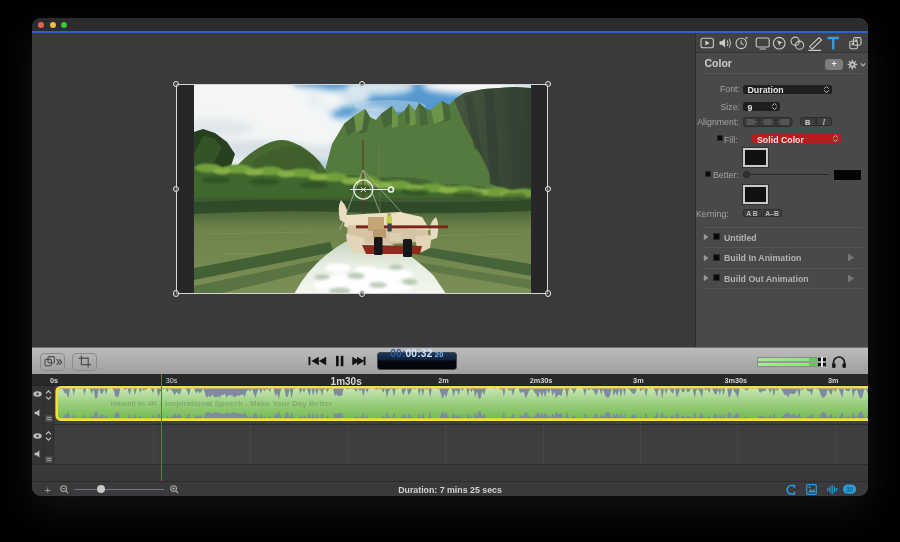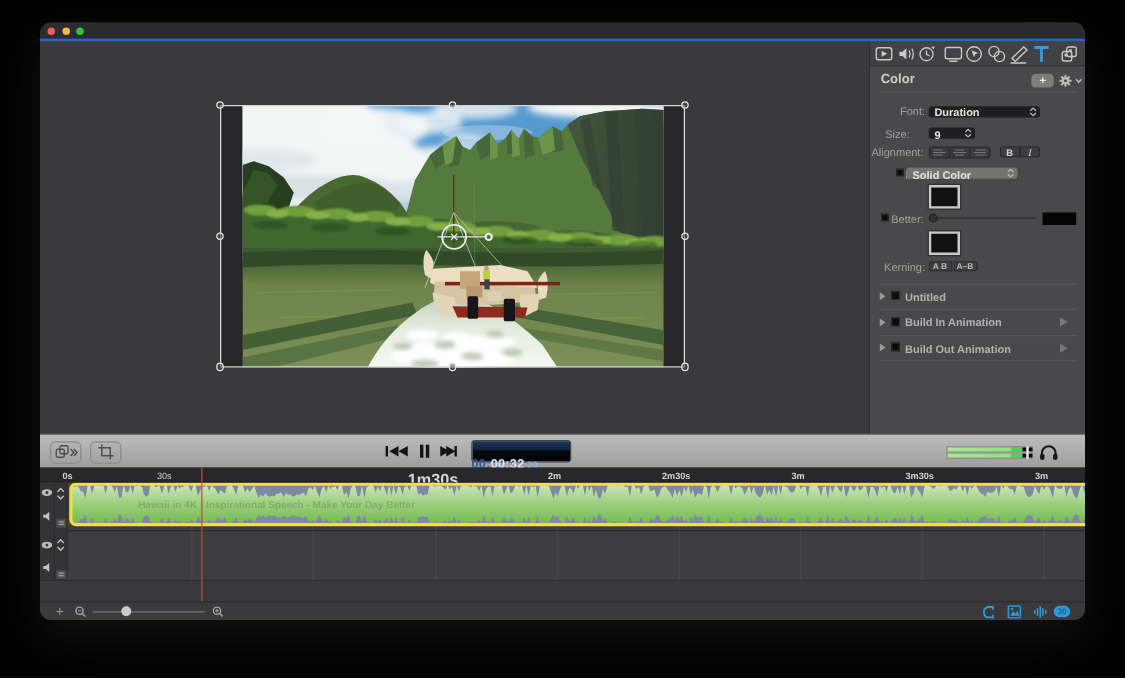--- a/index.html
+++ b/index.html
@@ -258,21 +258,21 @@
 <path d="M13.8 4.4 L16 6.8 L18.2 4.4" fill="none" stroke="#bdbdbd" stroke-width="1.2"></path>
 </svg>
 <div class="abs" style="left:8px;top:40.9px;width:158px;height:1px;background:#58585a;"></div>
 <div class="abs" style="left:0px;top:51.8px;width:44px;color:#a2a2a2;font-size:8.8px;text-align:right;">Font:</div>
 <div class="abs" style="left:46.5px;top:52.4px;width:89px;height:8.8px;background:#1f1f21;border-radius:2.5px;color:#e4e4e4;font-size:8.8px;">
         <span style="position:absolute;left:5px;top:0.4px;font-weight:bold;">Duration</span>
         <svg style="position:absolute;right:2px;top:1px;" width="7" height="7" viewBox="0 0 7 7">
           <path d="M1.2 2.6 L3.5 0.4 L5.8 2.6 M1.2 4.4 L3.5 6.6 L5.8 4.4" fill="none" stroke="#bbb" stroke-width="1"></path>
         </svg>
       </div>
-<div class="abs" style="left:0px;top:69.2px;width:44px;color:#a2a2a2;font-size:8.8px;text-align:center;">Size:</div>
+<div class="abs" style="left:0px;top:69.2px;width:44px;color:#a2a2a2;font-size:8.8px;text-align:right;">Size:</div>
 <div class="abs" style="left:46.5px;top:69.8px;width:37px;height:8.8px;background:#1f1f21;border-radius:2.5px;color:#e4e4e4;font-size:8.8px;">
         <span style="position:absolute;left:5px;top:0.4px;font-weight:bold;">9</span>
         <svg style="position:absolute;right:2px;top:1px;" width="7" height="7" viewBox="0 0 7 7">
           <path d="M1.2 2.6 L3.5 0.4 L5.8 2.6 M1.2 4.4 L3.5 6.6 L5.8 4.4" fill="none" stroke="#bbb" stroke-width="1"></path>
         </svg>
       </div>
 <div class="abs" style="left:0px;top:84.4px;width:44px;color:#a2a2a2;font-size:8.8px;text-align:center;">Alignment:</div>
 <svg class="abs" style="left:46.5px;top:84.2px;" width="50" height="10" viewBox="0 0 50 10">
 <rect x="0.5" y="0.5" width="48.5" height="9" rx="2.5" fill="#39393b" stroke="#2c2c2e"></rect>
 <line x1="16.6" y1="1" x2="16.6" y2="9" stroke="#2c2c2e"></line>
@@ -280,34 +280,34 @@
 <g stroke="#77777a" stroke-width="0.9">
 <path d="M3.5 3 h8 M3.5 5 h10 M3.5 7 h8"></path>
 <path d="M21 3 h7.5 M19.5 5 h10.5 M21 7 h7.5"></path>
 <path d="M37.5 3 h8.5 M35.8 5 h10.2 M37.5 7 h8.5"></path>
 </g>
       </svg>
 <div class="abs" style="left:103.5px;top:84.2px;width:16.3px;height:9.6px;background:#3e3e40;border:1px solid #2c2c2e;border-radius:2.5px 0 0 2.5px;color:#d2d2d2;font-weight:bold;font-size:7.5px;text-align:center;line-height:9px;">B</div>
 <div class="abs" style="left:119.8px;top:84.2px;width:16.3px;height:9.6px;background:#3e3e40;border:1px solid #2c2c2e;border-radius:0 2.5px 2.5px 0;color:#d2d2d2;font-style:italic;font-family:'Liberation Serif',serif;font-size:8px;text-align:center;line-height:9px;">I</div>
 <div class="abs" style="left:20.9px;top:102.2px;width:6.2px;height:6.2px;background:#0a0a0a;border:1px solid #2a2a2a;"></div>
 <div class="abs" style="left:28px;top:102px;width:16px;color:#a2a2a2;font-size:8.8px;">Fill:</div>
-<div class="abs" style="left:29px;top:101.8px;width:89px;height:8.8px;background:#737373;border-radius:2.5px;color:#e4e4e4;font-size:8.8px;">
+<div class="abs" style="left:56px;top:101.8px;width:89px;height:8.8px;background:#b91c1c;border-radius:2.5px;color:#e4e4e4;font-size:8.8px;">
         <span style="position:absolute;left:5px;top:0.4px;font-weight:bold;">Solid Color</span>
         <svg style="position:absolute;right:2px;top:1px;" width="7" height="7" viewBox="0 0 7 7">
           <path d="M1.2 2.6 L3.5 0.4 L5.8 2.6 M1.2 4.4 L3.5 6.6 L5.8 4.4" fill="none" stroke="#bbb" stroke-width="1"></path>
         </svg>
       </div>
 <div class="abs" style="left:47.2px;top:115.9px;width:24.9px;height:18.5px;background:#111;border:2.2px solid #c9c9c9;outline:1px solid #333;"></div>
 <div class="abs" style="left:9.3px;top:138px;width:6.2px;height:6.2px;background:#0a0a0a;border:1px solid #2a2a2a;"></div>
 <div class="abs" style="left:17px;top:137.8px;width:27px;color:#a2a2a2;font-size:8.8px;">Better:</div>
 <div class="abs" style="left:50px;top:141.4px;width:82.5px;height:1.4px;background:#2b2b2d;"></div>
 <div class="abs" style="left:46.6px;top:138.2px;width:7px;height:7px;border-radius:50%;background:#323234;border:1px solid #222;"></div>
 <div class="abs" style="left:137.7px;top:137.3px;width:27.2px;height:9.7px;background:#050505;"></div>
 <div class="abs" style="left:47.2px;top:152.8px;width:24.9px;height:18.5px;background:#111;border:2.2px solid #c9c9c9;outline:1px solid #333;"></div>
-<div class="abs" style="left:0px;top:176.4px;width:44px;color:#a2a2a2;font-size:8.8px;text-align:right;">Kerning:</div>
+<div class="abs" style="left:0px;top:176.4px;width:44px;color:#a2a2a2;font-size:8.8px;text-align:left;">Kerning:</div>
 <div class="abs" style="left:46.5px;top:176.2px;width:19px;height:8.7px;background:#3e3e40;border-radius:2px 0 0 2px;border:1px solid #2e2e30;color:#b8b8b8;font-size:6.8px;font-weight:bold;text-align:center;line-height:8.2px;">A B</div>
 <div class="abs" style="left:66.5px;top:176.2px;width:19px;height:8.7px;background:#3e3e40;border-radius:0 2px 2px 0;border:1px solid #2e2e30;color:#b8b8b8;font-size:6.8px;font-weight:bold;text-align:center;line-height:8.2px;">A–B</div>
 <div class="abs" style="left:8px;top:194.0px;width:158px;height:1px;background:#555557;"></div>
 <div class="abs" style="left:8px;top:214.7px;width:158px;height:1px;background:#555557;"></div>
 <div class="abs" style="left:8px;top:235.4px;width:158px;height:1px;background:#555557;"></div>
 <div class="abs" style="left:8px;top:255.7px;width:158px;height:1px;background:#555557;"></div>
 <svg class="abs" style="left:7px;top:200.79999999999998px;" width="6" height="8" viewBox="0 0 6 8">
         <path d="M0.8 0.8 L5.4 4 L0.8 7.2 Z" fill="#9a9a9a"></path>
       </svg>
 <div class="abs" style="left:17px;top:200.7px;width:7px;height:7px;background:#0a0a0a;border:1px solid #2a2a2a;"></div>
@@ -348,40 +348,40 @@
 <path d="M10.8 2.8 L3.4 7 L10.8 11.2 Z"></path>
           <path d="M18.2 2.8 L10.8 7 L18.2 11.2 Z"></path>
 <rect x="28" y="1.8" width="2.7" height="10.4"></rect>
           <rect x="32.7" y="1.8" width="2.7" height="10.4"></rect>
 <path d="M44.2 2.8 L51.6 7 L44.2 11.2 Z"></path>
           <path d="M51.6 2.8 L59 7 L51.6 11.2 Z" transform="translate(-2.6 0)"></path>
 <rect x="55.6" y="2.8" width="1.9" height="8.4"></rect>
 </g>
       </svg>
 <div class="abs" style="left:345.7px;top:3.9px;width:79.4px;height:17.9px;border-radius:3px;background:linear-gradient(#1b3760 0%,#10203a 42%,#05080e 50%,#03050a 100%);border:1px solid #45454a;"></div>
-<div class="abs" style="left:345.7px;top:18px;width:79.4px;text-align:left;font-size:10.2px;font-weight:bold;color:#2d5c97;letter-spacing:0.2px;"><span>00:</span><span style="color:#cfe6ff;">00:32</span><span style="font-size:7.5px;color:#7fb3e8;"> 20</span></div>
+<div class="abs" style="left:345.7px;top:0;width:79.4px;text-align:center;font-size:10.2px;font-weight:bold;color:#2d5c97;letter-spacing:0.2px;"><span>00:</span><span style="color:#cfe6ff;">00:32</span><span style="font-size:7.5px;color:#7fb3e8;"> 20</span></div>
 <div class="abs" style="left:725.8px;top:9.6px;width:68.7px;height:9.2px;background:#9a9a9a;border:1px solid #8a8a8a;"></div>
 <div class="abs" style="left:726px;top:10.0px;width:51.4px;height:3.4px;background:linear-gradient(90deg,#a8e896,#8ee47c);"></div>
 <div class="abs" style="left:777.4px;top:10.0px;width:8.6px;height:3.4px;background:#4cd455;"></div>
 <div class="abs" style="left:786px;top:10.0px;width:8.5px;height:3.4px;background:#0c0c0c;"></div>
 <div class="abs" style="left:726px;top:15.2px;width:51.4px;height:3.4px;background:linear-gradient(90deg,#a8e896,#8ee47c);"></div>
 <div class="abs" style="left:777.4px;top:15.2px;width:8.6px;height:3.4px;background:#4cd455;"></div>
 <div class="abs" style="left:786px;top:15.2px;width:8.5px;height:3.4px;background:#0c0c0c;"></div>
 <div class="abs" style="left:789.9px;top:9.6px;width:1.4px;height:9.2px;background:#e8e8e8;"></div>
 <svg class="abs" style="left:799px;top:7.4px;" width="16" height="14" viewBox="0 0 16 14">
 <path d="M2.5 9 V7.5 A5.5 5.5 0 0 1 13.5 7.5 V9" fill="none" stroke="#1a1a1a" stroke-width="1.7"></path>
 <rect x="1" y="8" width="3.6" height="5" rx="1.6" fill="#1a1a1a"></rect>
 <rect x="11.4" y="8" width="3.6" height="5" rx="1.6" fill="#1a1a1a"></rect>
 </svg>
 </div>
 <div class="abs" style="left:0;top:356px;width:836px;height:12.4px;background:#28282a;border-bottom:1px solid #1f1f21;">
 <div class="abs" style="left:2.5px;top:2.4px;width:40px;text-align:center;font-size:7.3px;font-weight:bold;color:#d6d6d6;">0s</div>
-<div class="abs" style="left:94px;top:2.4px;width:40px;text-align:left;font-size:7.3px;font-weight:normal;color:#d6d6d6;">30s</div>
+<div class="abs" style="left:106px;top:2.4px;width:40px;text-align:right;font-size:7.3px;font-weight:normal;color:#d6d6d6;">30s</div>
 <div class="abs" style="left:197.3px;top:2.4px;width:40px;text-align:center;font-size:7.3px;font-weight:bold;color:#d6d6d6;margin-top:31px;">1m</div>
-<div class="abs" style="left:294.7px;top:2.4px;width:40px;text-align:center;font-size:13px;font-weight:bold;color:#d6d6d6;">1m30s</div>
+<div class="abs" style="left:294.7px;top:2.4px;width:40px;text-align:center;font-size:10px;font-weight:bold;color:#d6d6d6;">1m30s</div>
 <div class="abs" style="left:392.1px;top:2.4px;width:40px;text-align:center;font-size:7.3px;font-weight:bold;color:#d6d6d6;">2m</div>
 <div class="abs" style="left:489.5px;top:2.4px;width:40px;text-align:center;font-size:7.3px;font-weight:bold;color:#d6d6d6;">2m30s</div>
 <div class="abs" style="left:586.9px;top:2.4px;width:40px;text-align:center;font-size:7.3px;font-weight:bold;color:#d6d6d6;">3m</div>
 <div class="abs" style="left:684.3px;top:2.4px;width:40px;text-align:center;font-size:7.3px;font-weight:bold;color:#d6d6d6;">3m30s</div>
 <div class="abs" style="left:781.7px;top:2.4px;width:40px;text-align:center;font-size:7.3px;font-weight:bold;color:#d6d6d6;">3m</div>
 </div>
 <div class="abs" style="left:0;top:368.4px;width:836px;height:94.6px;background:#3e3e40;overflow:hidden;">
 <div class="abs" style="left:121.5px;top:0;width:1px;height:96.1px;background:#47474a;"></div>
 <div class="abs" style="left:218.9px;top:0;width:1px;height:96.1px;background:#47474a;"></div>
 <div class="abs" style="left:316.3px;top:0;width:1px;height:96.1px;background:#47474a;"></div>
@@ -481,20 +481,21 @@
         <line x1="2.2" y1="3.6" x2="5" y2="3.6" stroke="#a8a8a8" stroke-width="0.9"></line>
       </svg>
 <div class="abs" style="left:42.1px;top:6.7px;width:90.8px;height:1.6px;background:#76767a;border-radius:1px;"></div>
 <div class="abs" style="left:65.9px;top:3.2px;width:8px;height:8px;border-radius:50%;background:#cacaca;"></div>
 <svg class="abs" style="left:138.9px;top:3px;" width="9" height="9" viewBox="0 0 9 9">
         <circle cx="3.6" cy="3.6" r="2.9" fill="none" stroke="#a8a8a8" stroke-width="1.1"></circle>
         <line x1="5.8" y1="5.8" x2="8.2" y2="8.2" stroke="#a8a8a8" stroke-width="1.2"></line>
         <line x1="2.2" y1="3.6" x2="5" y2="3.6" stroke="#a8a8a8" stroke-width="0.9"></line>
         <line x1="3.6" y1="2.2" x2="3.6" y2="5" stroke="#a8a8a8" stroke-width="0.9"></line>
       </svg>
+<div class="abs" style="left:318.5px;top:2.8px;width:200px;text-align:center;font-size:8.8px;font-weight:bold;color:#d2d2d2;">Duration: 7 mins 25 secs</div>
 <svg class="abs" style="left:753px;top:2px;" width="72" height="11" viewBox="0 0 72 11">
 <g fill="none" stroke="#2b9bd8" stroke-width="1.5">
 <path d="M9.4 1.6 H5.2 A4.4 4.4 0 0 0 5.2 10 H9.4"></path>
 <path d="M9.4 0.8 V4 M9.4 7.6 V10.8" stroke-width="1.3"></path>
 </g>
 <g transform="translate(21,0)">
           <rect x="0.7" y="0.7" width="9.6" height="9.6" rx="1" fill="none" stroke="#2b9bd8" stroke-width="1.2"></rect>
           <path d="M2 8.6 L4.6 5 L6.4 7 L8 4.4 L9.4 8.6 Z" fill="#2b9bd8"></path>
           <circle cx="3.6" cy="3.2" r="1" fill="#2b9bd8"></circle>
         </g>

